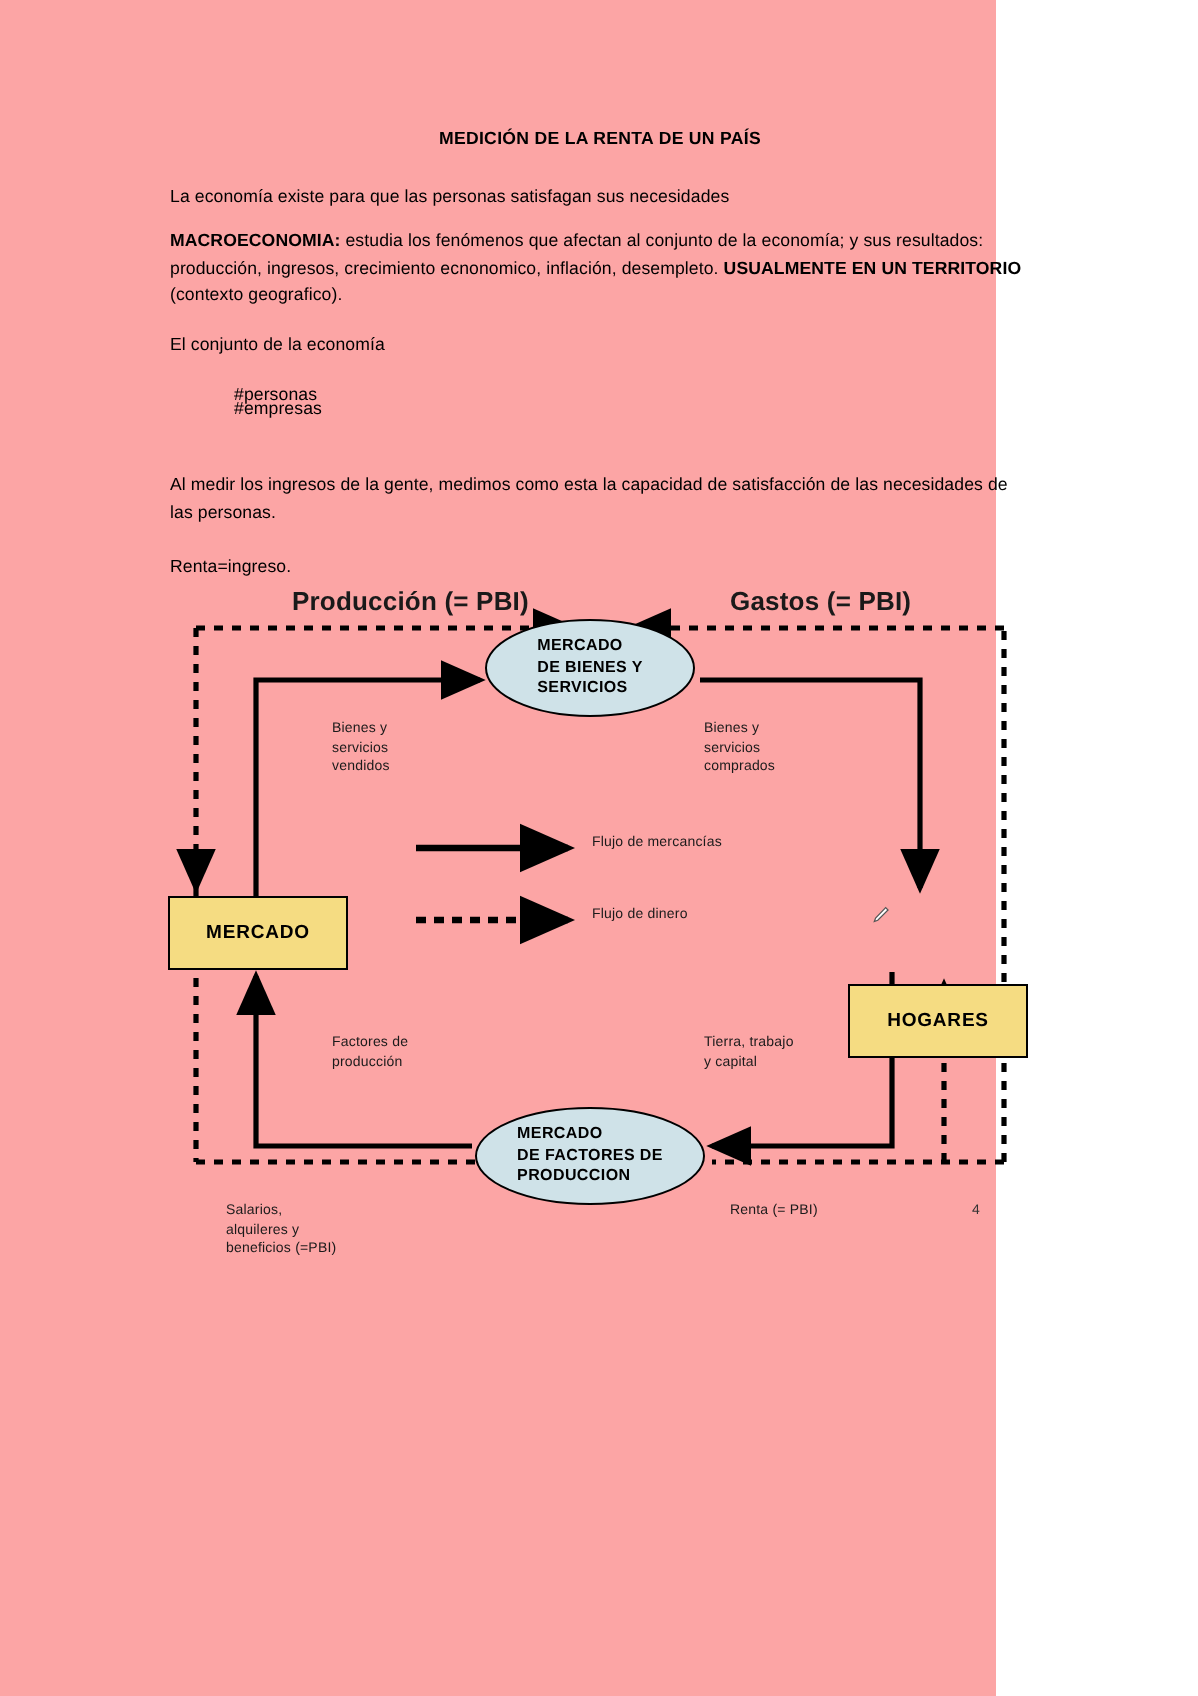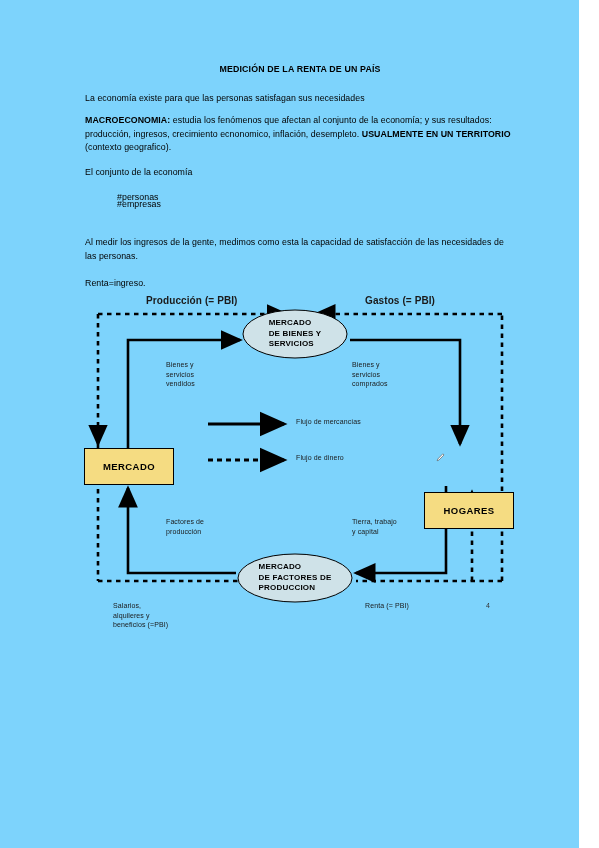--- a/index.html
+++ b/index.html
@@ -12,23 +12,23 @@
     height: 848px;
     position: relative;
     font-family: "Liberation Sans", sans-serif;
     color: #000000;
     overflow: hidden;
   }
 
   .page {
     position: absolute;
     left: 0; top: 0;
-    width: 579px;
+    width: 498px;
     height: 848px;
-    background: #7dd3fc;
+    background: #fca5a5;
   }
 
   
   .doc-title {
     position: absolute;
     left: 85px;
     top: 64px;
     width: 430px;
     text-align: center;
     font-size: 8.8px;
@@ -67,21 +67,21 @@
   .diagram svg { display: block; }
 
   .dg-label {
     position: absolute;
     font-size: 7px;
     line-height: 9.6px;
     color: #1a1a1a;
     letter-spacing: 0.1px;
     white-space: pre-line;
   }
-  .dg-label.bold { font-weight: bold; font-size: 10px; }
+  .dg-label.bold { font-weight: bold; font-size: 13px; }
 
   .lbl-produccion { left: 58px;  top: 0px; }
   .lbl-gastos     { left: 277px; top: 0px; }
   .lbl-bsv        { left: 78px;  top: 64px; }
   .lbl-bsc        { left: 264px; top: 64px; }
   .lbl-factores   { left: 78px;  top: 221px; }
   .lbl-tierra     { left: 264px; top: 221px; }
   .lbl-salarios   { left: 25px;  top: 305px; }
   .lbl-renta      { left: 277px; top: 305px; }
   .lbl-flujo-merc { left: 208px; top: 121px; }

